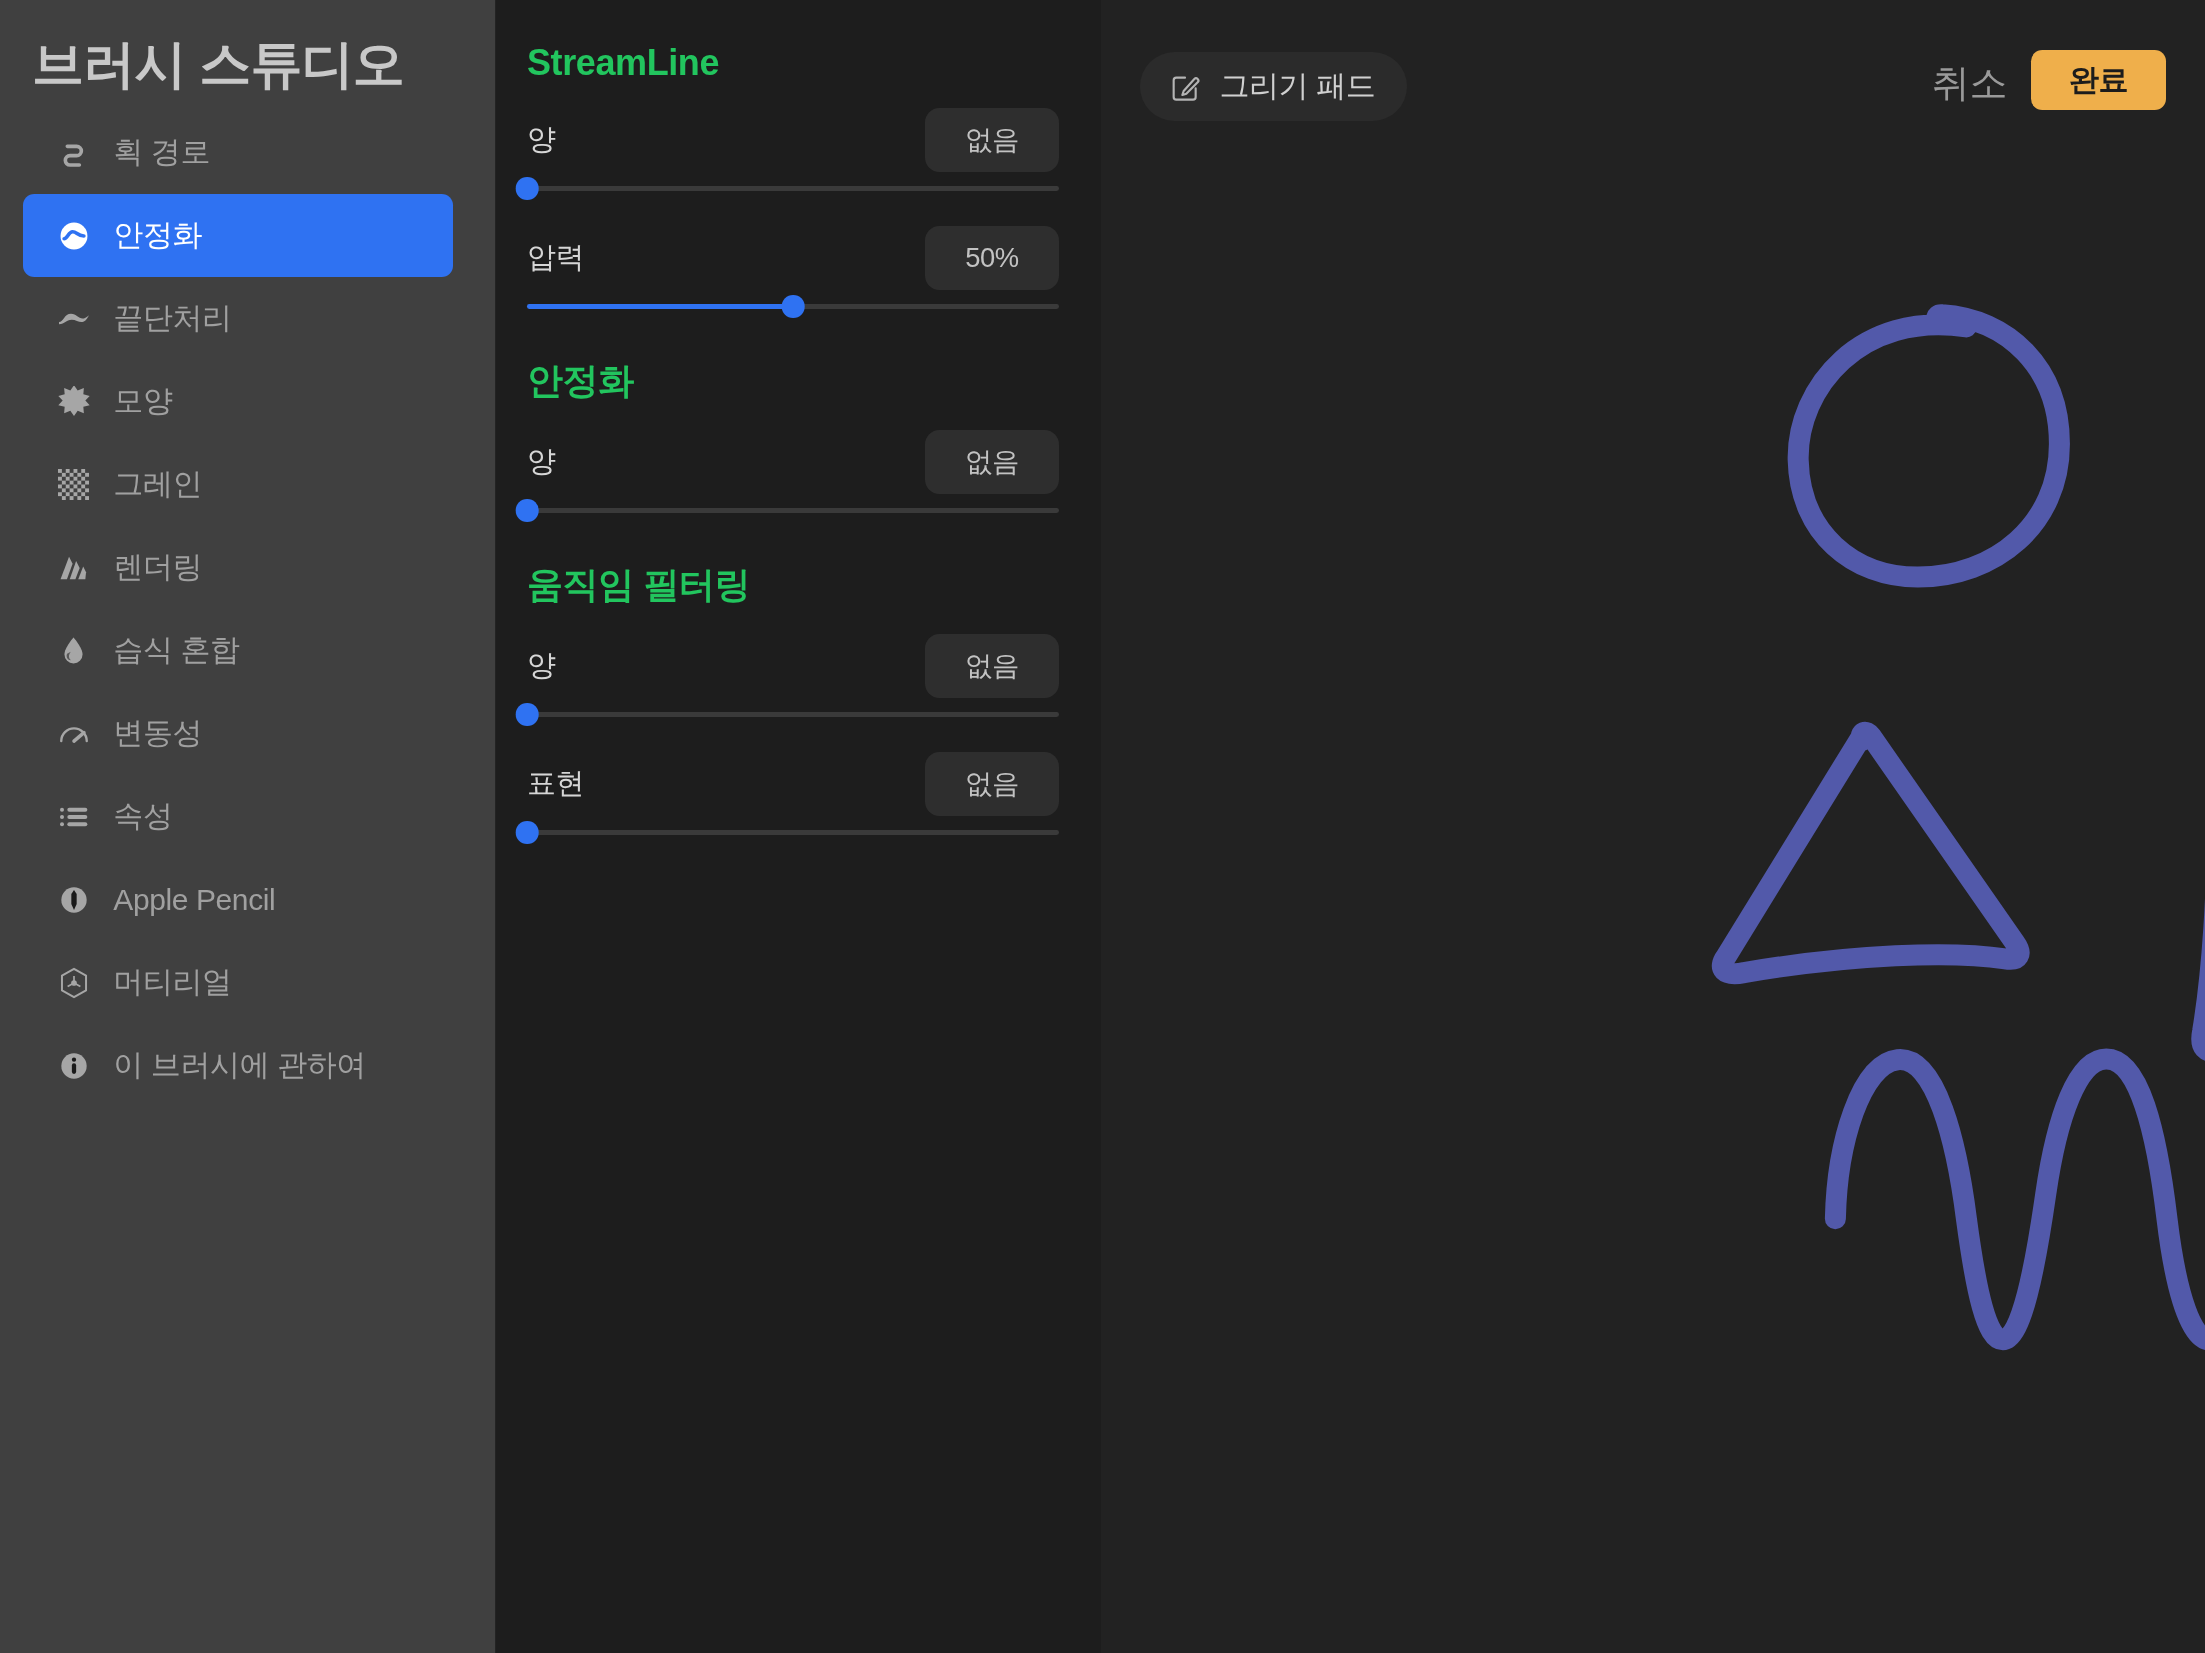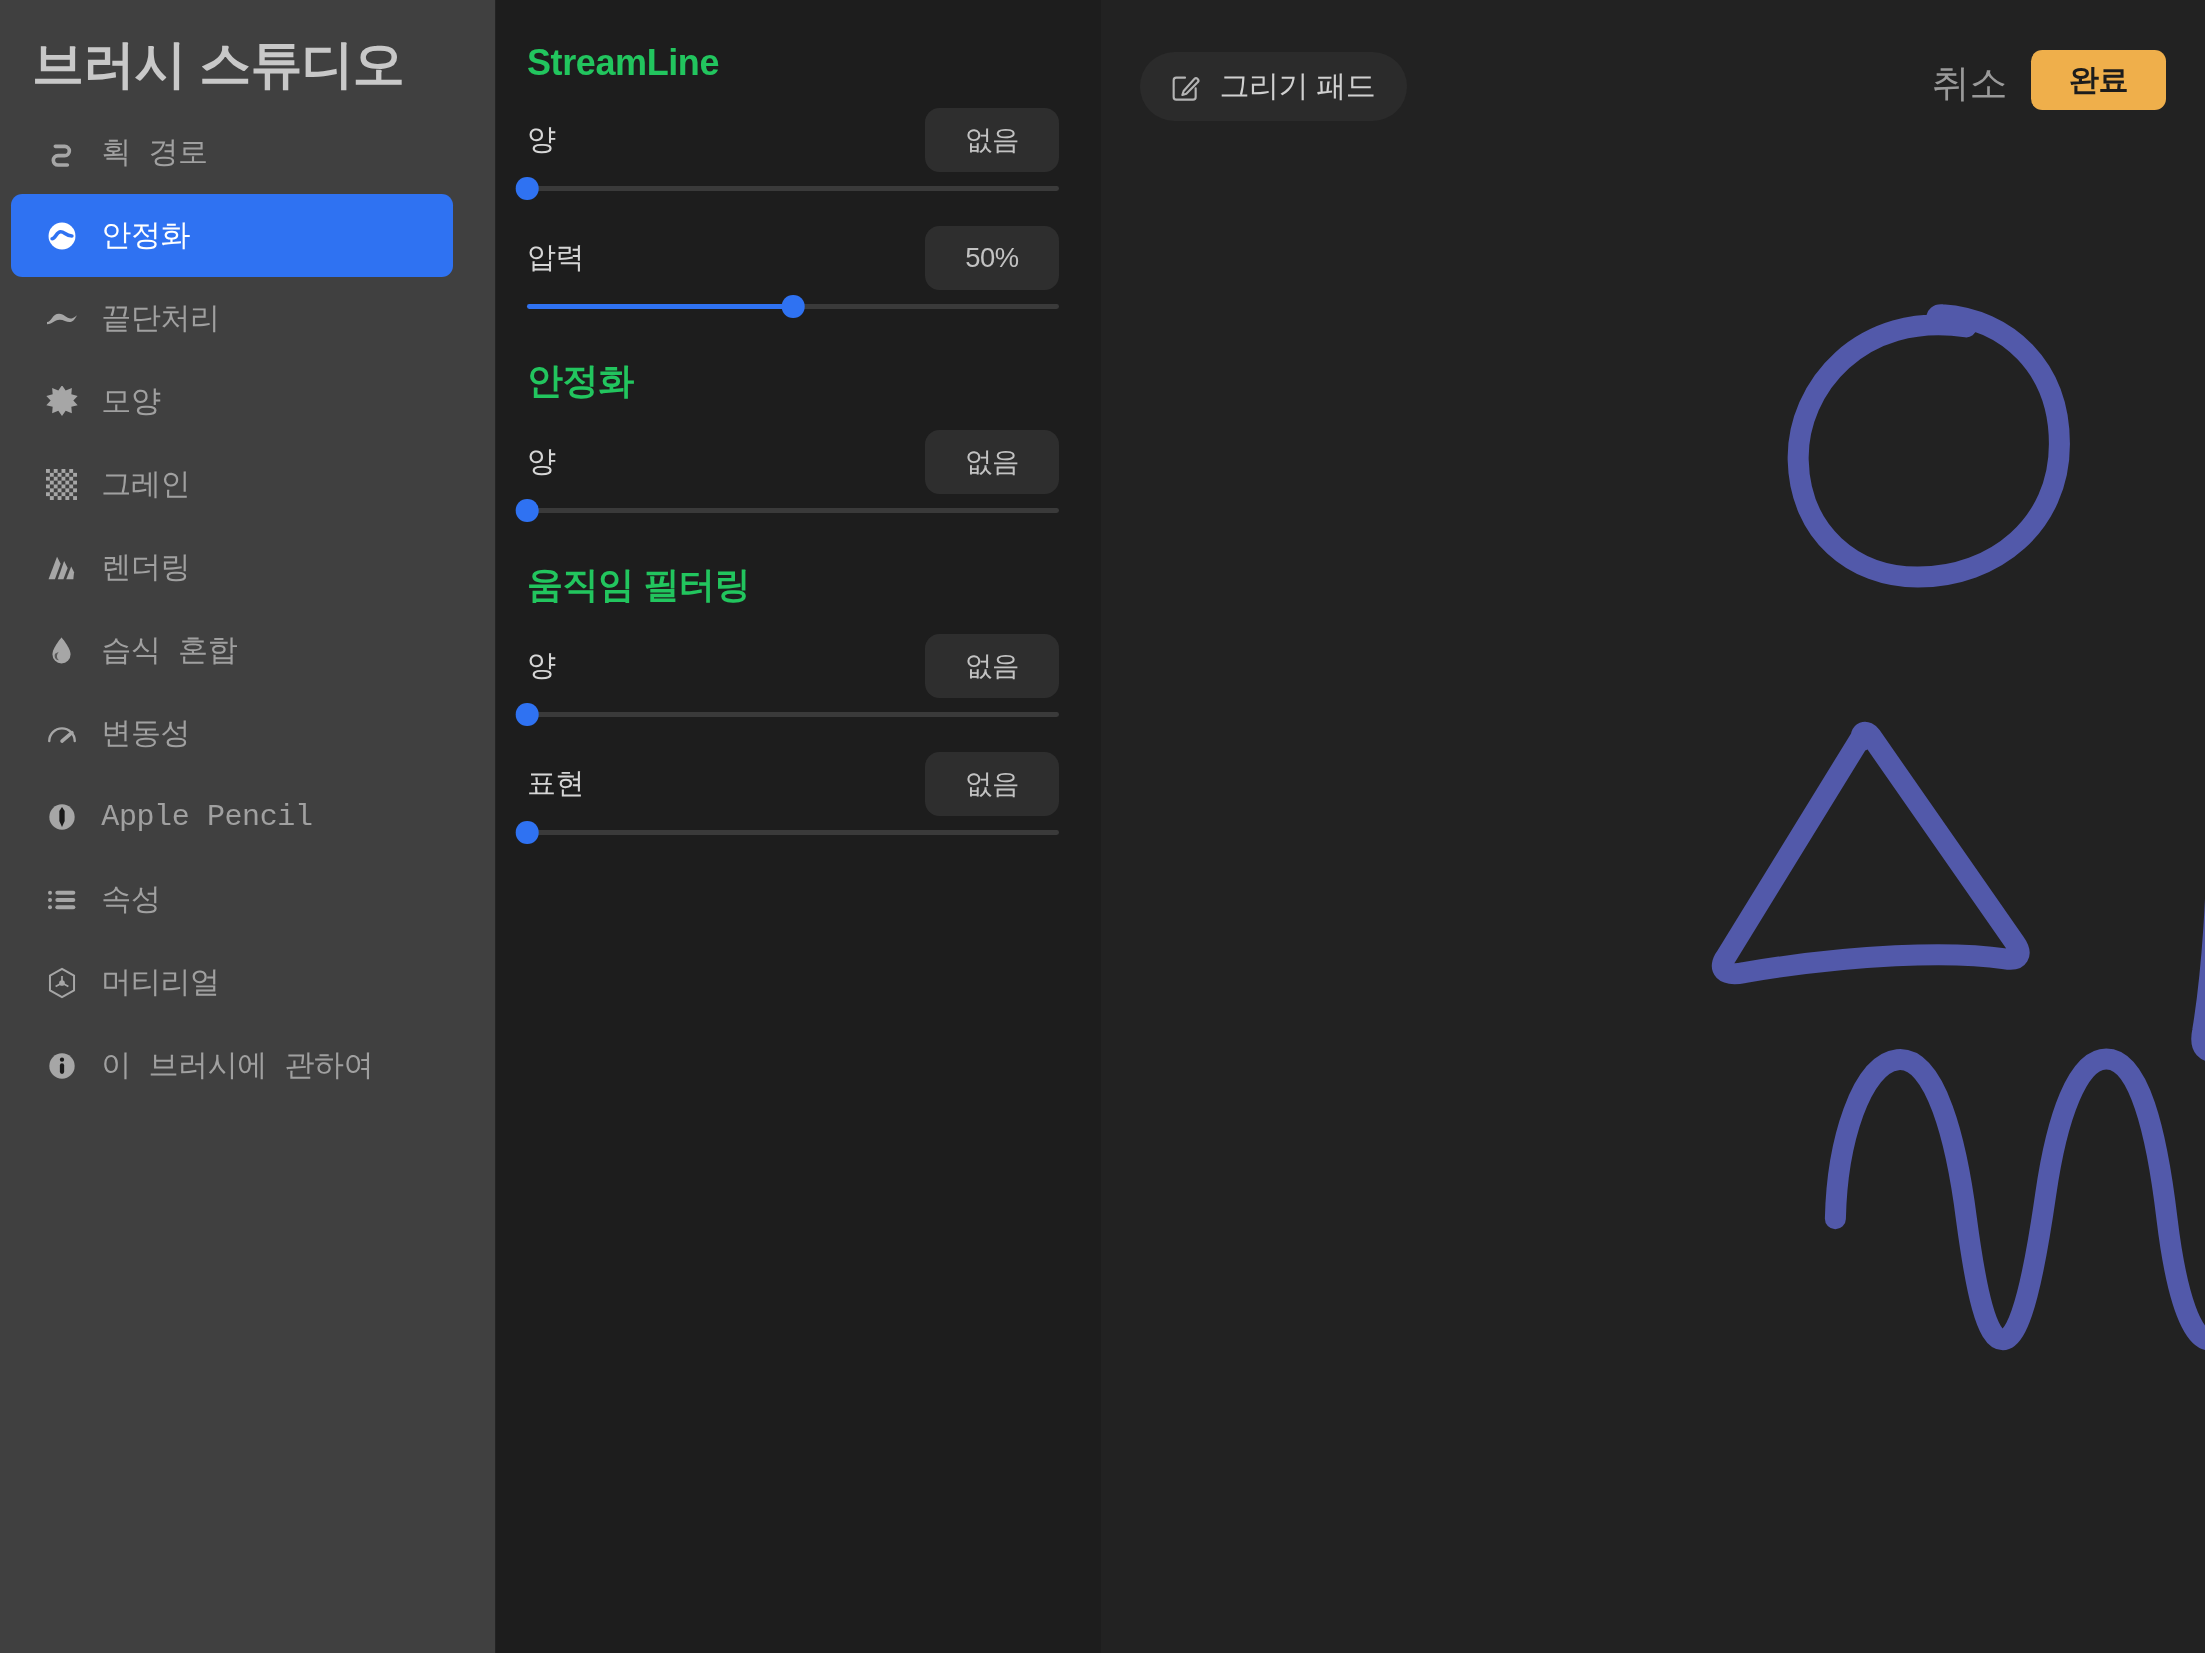--- a/index.html
+++ b/index.html
@@ -30,22 +30,21 @@
     color:#c8c8c8;
     font-size:52px;
     font-weight:700;
     letter-spacing:-0.8px;
     padding:36px 0 0 32px;
     line-height:1.1;
     white-space:nowrap;
   }
   .nav{
     margin-top:18px;
-    padding:0 21px 0 0;
-    font-family:Liberation Mono, monospace;
+    padding:0 21px 0 12px;
   }
   .nav-item{
     display:flex;
     align-items:center;
     height:83px;
     padding-left:32px;
     border-radius:11.3px;
     margin:0 21px 0 11.3px;
     gap:21px;
   }
@@ -315,41 +314,41 @@
           <svg viewBox="0 0 48 48" width="34" height="34" fill="none" stroke="currentColor" stroke-width="3.4" stroke-linecap="round">
             <path d="M6 34 A18 18 0 0 1 42 34"></path>
             <path d="M24 34 L38 22" stroke-width="5"></path>
           </svg>
         </span>
         <span class="nav-label">변동성</span>
       </div>
 
       <div class="nav-item">
         <span class="nav-icon">
-          <svg viewBox="0 0 48 48" width="32" height="32">
-            <circle cx="24" cy="24" r="19" fill="currentColor"></circle>
-            <path d="M24 9 L28 15 L28 30 L20 30 L20 15 Z" fill="#1a1a1a"></path>
-            <path d="M20 30 L28 30 L24 39 Z" fill="#1a1a1a"></path>
-          </svg>
-        </span>
-        <span class="nav-label">Apple Pencil</span>
-      </div>
-
-      <div class="nav-item">
-        <span class="nav-icon">
           <svg viewBox="0 0 48 48" width="32" height="32" fill="currentColor">
             <circle cx="6" cy="13" r="3"></circle>
               <rect x="14" y="10" width="30" height="6" rx="3"></rect>
             <circle cx="6" cy="24" r="3"></circle>
               <rect x="14" y="21" width="30" height="6" rx="3"></rect>
             <circle cx="6" cy="35" r="3"></circle>
               <rect x="14" y="32" width="30" height="6" rx="3"></rect>
           </svg>
         </span>
         <span class="nav-label">속성</span>
+      </div>
+
+      <div class="nav-item">
+        <span class="nav-icon">
+          <svg viewBox="0 0 48 48" width="32" height="32">
+            <circle cx="24" cy="24" r="19" fill="currentColor"></circle>
+            <path d="M24 9 L28 15 L28 30 L20 30 L20 15 Z" fill="#1a1a1a"></path>
+            <path d="M20 30 L28 30 L24 39 Z" fill="#1a1a1a"></path>
+          </svg>
+        </span>
+        <span class="nav-label">Apple Pencil</span>
       </div>
 
       <div class="nav-item">
         <span class="nav-icon">
           <svg viewBox="0 0 48 48" width="34" height="34" fill="none" stroke="currentColor" stroke-width="2.8" stroke-linejoin="round">
             <path d="M24 4 L41 13.5 L41 34.5 L24 44 L7 34.5 L7 13.5 Z"></path>
             <circle cx="24" cy="24" r="4" fill="currentColor" stroke="none"></circle>
             <path d="M24 24 L24 14 M24 24 L33 29 M24 24 L15 29" stroke-width="2.4"></path>
           </svg>
         </span>

